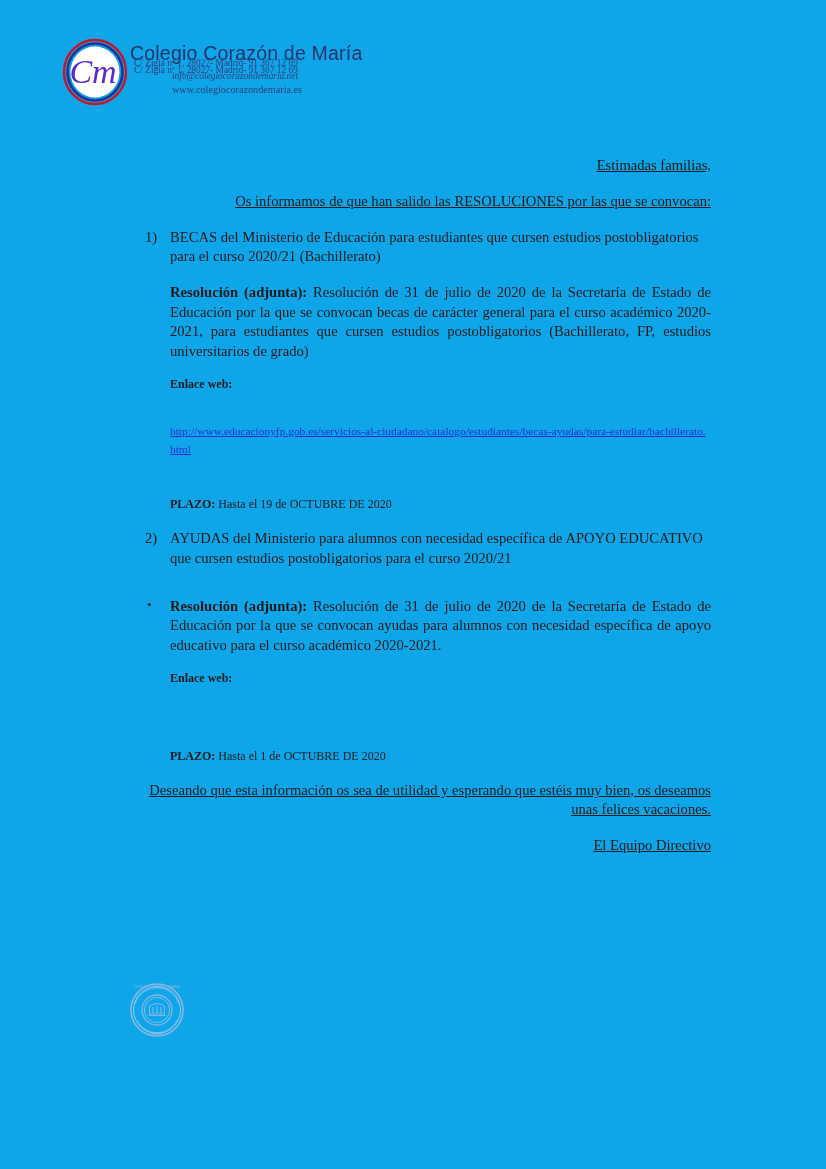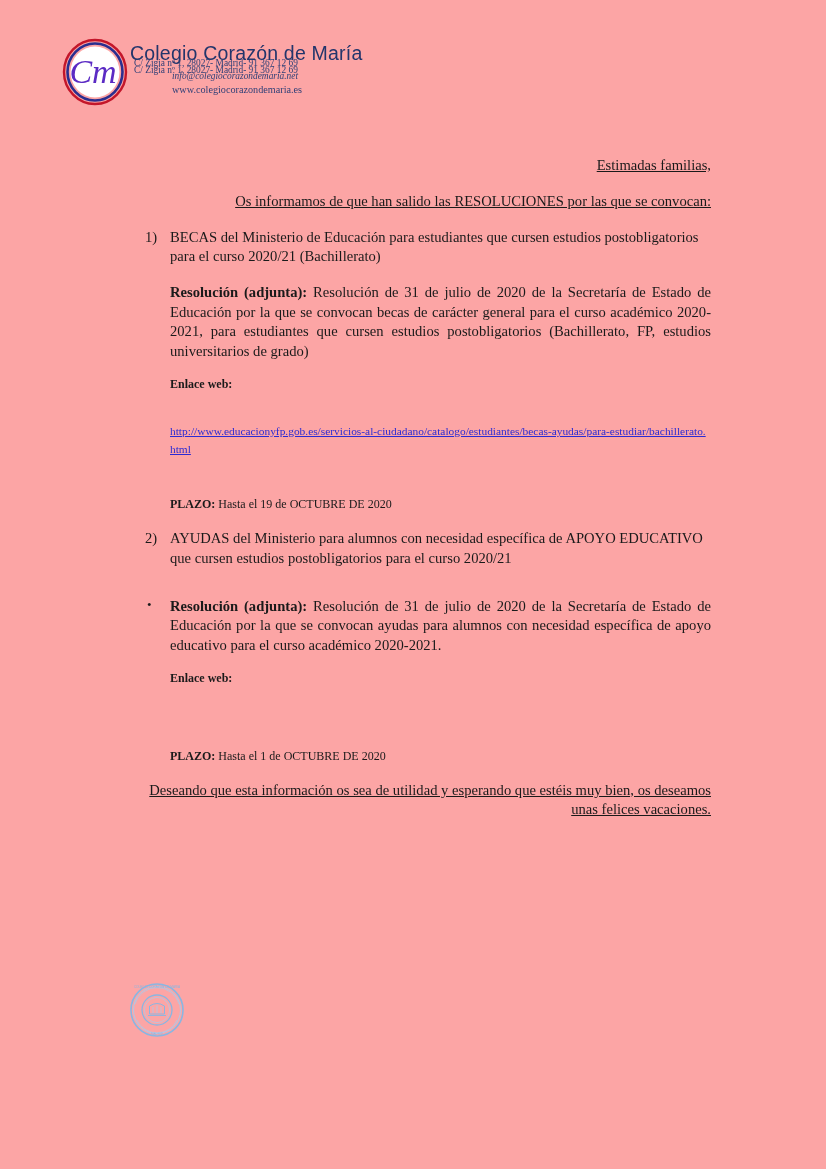--- a/index.html
+++ b/index.html
@@ -4,21 +4,21 @@
 <style>
   html, body {
     margin: 0;
     padding: 0;
     background: #ffffff;
   }
   .page {
     position: relative;
     width: 826px;
     height: 1169px;
-    background: #fca5a5;
+    background: #0ea5e9;
     overflow: hidden;
     font-family: "Liberation Serif", "DejaVu Serif", serif;
     color: #1a1a1a;
   }
 
   
   .letterhead {
     position: absolute;
     left: 62px;
     top: 36px;
@@ -251,20 +251,21 @@
 
 
     <div class="spacer-lg"></div>
 
     <div class="ind-plain">
       <b>PLAZO:</b><span> Hasta el 1 de OCTUBRE DE 2020</span>
     </div>
 
     <p class="para">Deseando que esta información os sea de utilidad y esperando que estéis muy bien, os deseamos unas felices vacaciones.</p>
 
+    <p class="para" style="padding-left:7px;">El Equipo Directivo</p>
   </div>
 
   <div class="seal">
     <svg width="56" height="56" viewBox="0 0 56 56">
       <circle cx="28" cy="28" r="26" fill="none" stroke="#8ab6e2" stroke-width="1.6"></circle>
       <circle cx="28" cy="28" r="23.5" fill="none" stroke="#a9cbec" stroke-width="0.9"></circle>
       <circle cx="28" cy="28" r="15" fill="none" stroke="#8ab6e2" stroke-width="1.3"></circle>
       <circle cx="28" cy="28" r="12.6" fill="none" stroke="#a9cbec" stroke-width="0.7"></circle>
       <path d="M20.5 32 L20.5 24 Q28 19 35.5 24 L35.5 32 Z" fill="none" stroke="#8ab6e2" stroke-width="1"></path>
       <path d="M24 31 L24 25 M28 31 L28 23.5 M32 31 L32 25" stroke="#a9cbec" stroke-width="0.8"></path>

